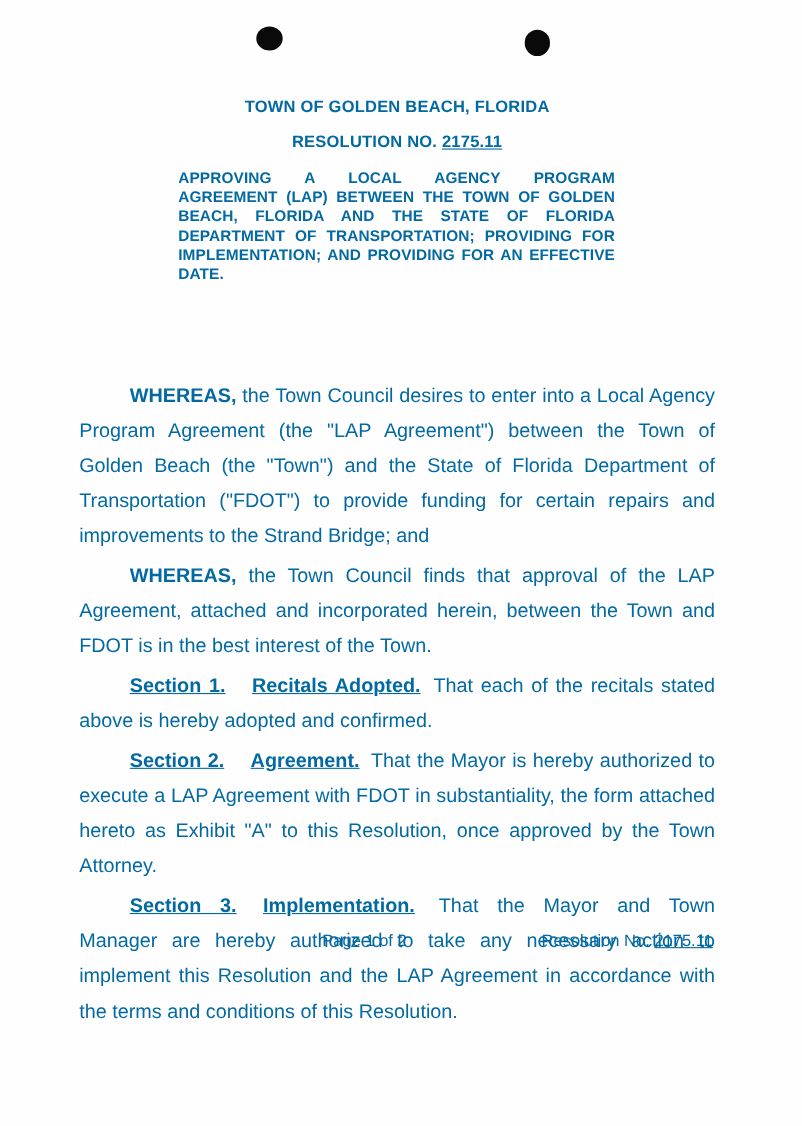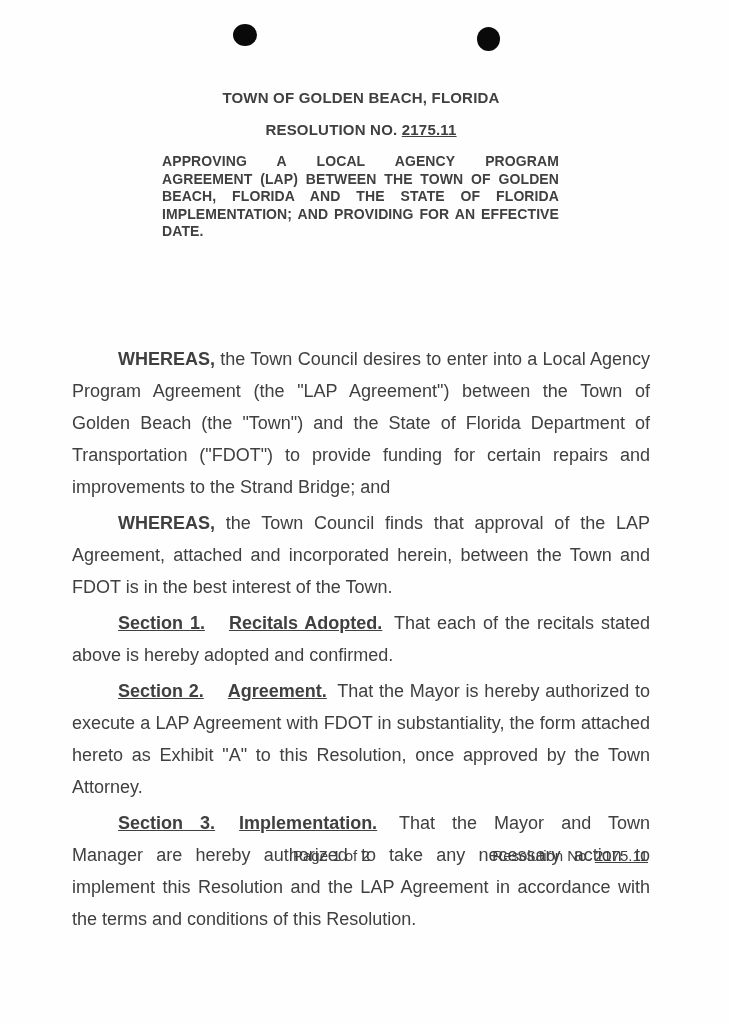--- a/index.html
+++ b/index.html
@@ -6,21 +6,21 @@
     margin: 0;
     padding: 0;
     background: #ffffff;
   }
   .page {
     position: relative;
     width: 729px;
     height: 1024px;
     background: #fefefe;
     font-family: "Liberation Sans", sans-serif;
-    color: #404040;
+    color: #0369a1;
     overflow: hidden;
   }
   .punch {
     position: absolute;
     background: #0a0a0a;
     border-radius: 50%;
   }
   .punch-left  { left: 233px; top: 24px; width: 24px; height: 22px; }
   .punch-right { left: 477px; top: 27px; width: 23px; height: 24px; }
 
@@ -105,20 +105,21 @@
   <div class="punch punch-right"></div>
 
   <div class="doc-title">TOWN OF GOLDEN BEACH, FLORIDA</div>
 
   <div class="res-heading"><span>RESOLUTION NO. </span><span class="u">2175.11</span></div>
 
   <div class="caption">
     <div class="cap-line">APPROVING A LOCAL AGENCY PROGRAM</div>
     <div class="cap-line">AGREEMENT (LAP) BETWEEN THE TOWN OF GOLDEN</div>
     <div class="cap-line">BEACH, FLORIDA AND THE STATE OF FLORIDA</div>
+    <div class="cap-line">DEPARTMENT OF TRANSPORTATION; PROVIDING FOR</div>
     <div class="cap-line">IMPLEMENTATION; AND PROVIDING FOR AN EFFECTIVE</div>
     <div class="cap-line cap-last">DATE.</div>
   </div>
 
   <div class="body-text">
 
     <p class="para"><span class="b">WHEREAS,</span><span> the Town Council desires to enter into a Local Agency Program Agreement (the "LAP Agreement") between the Town of Golden Beach (the "Town") and the State of Florida Department of Transportation ("FDOT") to provide funding for certain repairs and improvements to the Strand Bridge; and</span></p>
 
     <p class="para"><span class="b">WHEREAS,</span><span> the Town Council finds that approval of the LAP Agreement, attached and incorporated herein, between the Town and FDOT is in the best interest of the Town.</span></p>
 

